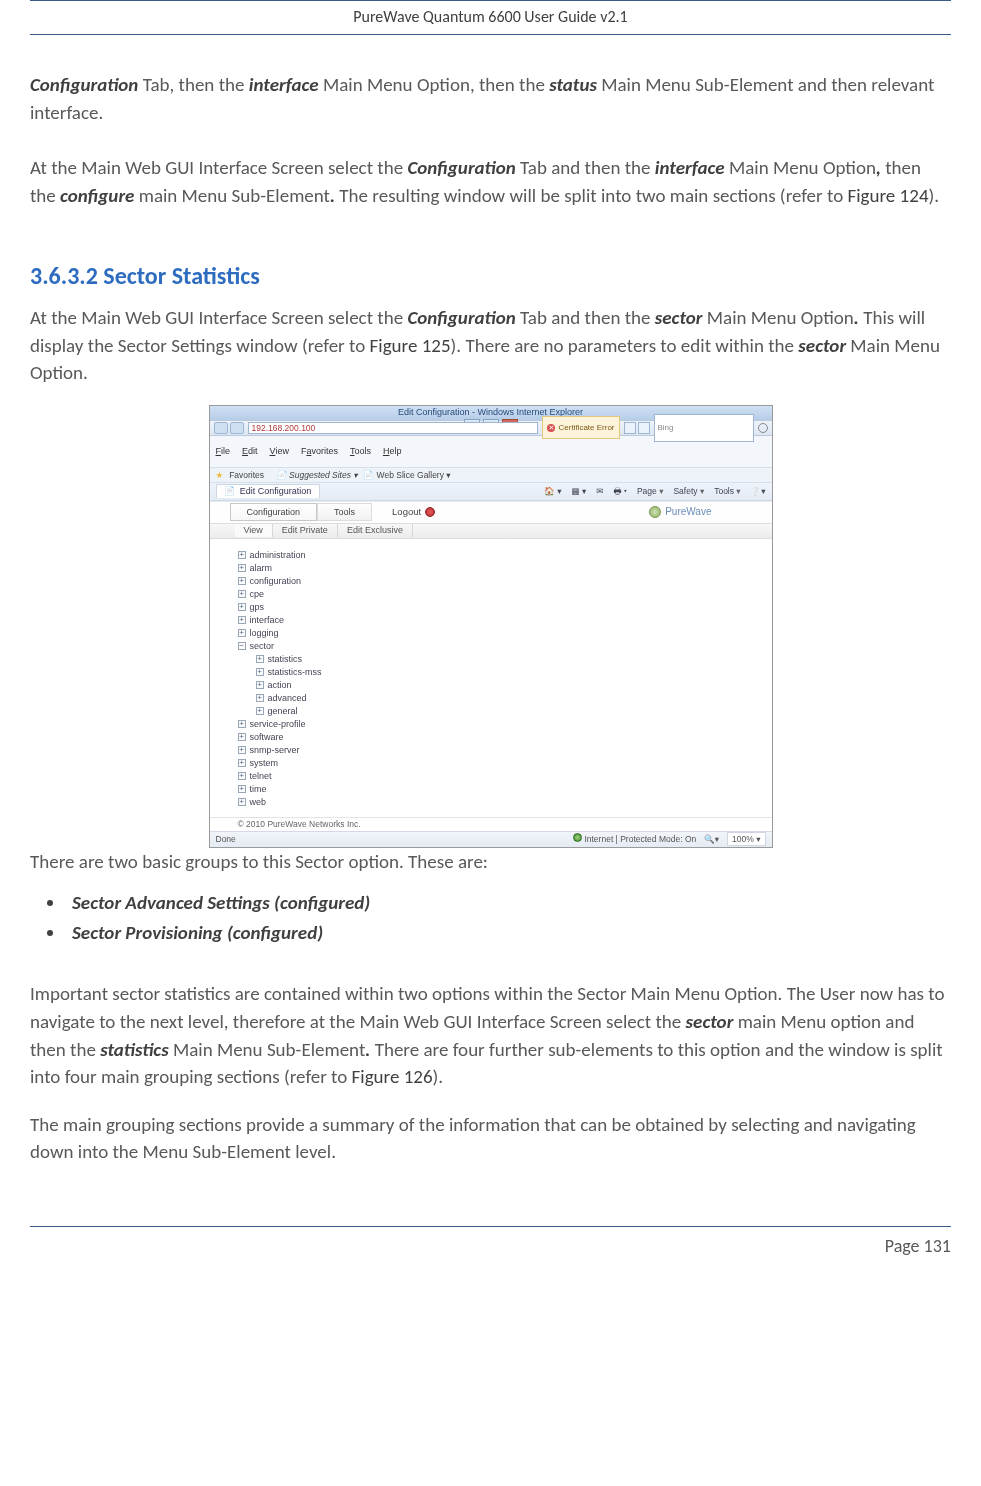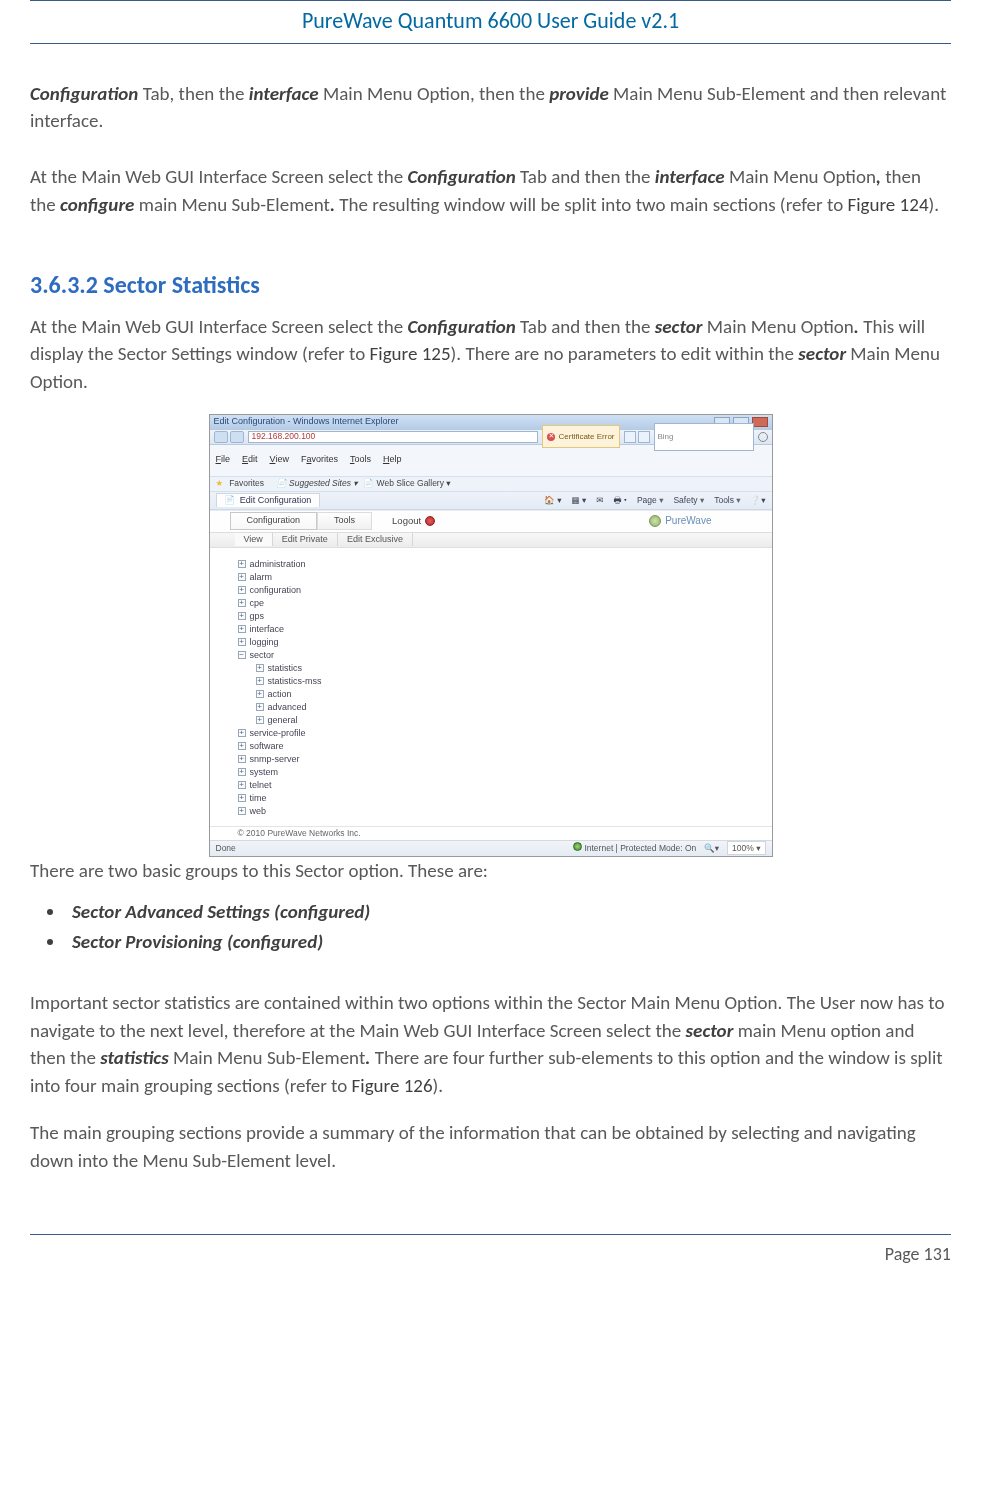--- a/index.html
+++ b/index.html
@@ -14,22 +14,22 @@
     }
     .page {
       padding: 0 30px 30px 30px;
     }
     .header {
       text-align: center;
       padding: 4px 0 6px 0;
       border-top: 1px solid #3a5a8a;
       border-bottom: 1px solid #3a5a8a;
       margin-bottom: 36px;
-      color: #0369a1;
-      font-size: 22px;
+      color: #404040;
+      font-size: 16px;
     }
     .footer {
       text-align: right;
       border-top: 1px solid #3a5a8a;
       padding-top: 6px;
       margin-top: 60px;
       color: #595959;
       font-size: 18px;
     }
     .para { margin-bottom: 28px; }
@@ -70,20 +70,21 @@
       color: #333;
       background: #e9eef6;
     }
     .winbar {
       display: flex; align-items: center; justify-content: space-between;
       height: 14px;
       background: linear-gradient(#cfe0f3, #b6cde8);
       padding: 0 4px;
       font-size: 9px;
       color: #284a7a;
+      flex-direction: column;
     }
     .winbtns { display: flex; gap: 3px; }
     .wbtn { width: 16px; height: 10px; background: #dbe6f3; border: 1px solid #8aa4c3; }
     .wbtn.close { background: #d06a58; border-color: #a24a3a; }
     .addrbar {
       display: flex; align-items: center; gap: 4px;
       height: 16px; padding: 0 4px;
       background: linear-gradient(#eef3fa, #dce6f2);
       border-top: 1px solid #bcc9da; border-bottom: 1px solid #bcc9da;
     }
@@ -136,21 +137,21 @@
   </style>
 </head>
 <body>
 
 <div class="page">
   <div class="header">
     <span>PureWave Quantum 6600 User Guide v2.1</span>
   </div>
 
   <p class="para">
-    <span class="bi">Configuration</span><span> Tab, then the </span><span class="bi">interface</span><span> Main Menu Option, then the </span><span class="bi">provide</span><span> Main Menu Sub-Element and then relevant interface.</span>
+    <span class="bi">Configuration</span><span> Tab, then the </span><span class="bi">interface</span><span> Main Menu Option, then the </span><span class="bi">status</span><span> Main Menu Sub-Element and then relevant interface.</span>
   </p>
 
   <p class="para">
     <span>At the Main Web GUI Interface Screen select the </span><span class="bi">Configuration</span><span> Tab and then the </span><span class="bi">interface</span><span> Main Menu Option</span><span class="bi">,</span><span> then the </span><span class="bi">configure</span><span> main Menu Sub-Element</span><span class="bi">.</span><span> The resulting window will be split into two main sections (refer to </span><span class="figlink">Figure 124</span><span>).</span>
   </p>
 
   <h2 class="section">3.6.3.2 Sector Statistics</h2>
 
   <p class="para" style="margin-bottom:18px;">
     <span>At the Main Web GUI Interface Screen select the </span><span class="bi">Configuration</span><span> Tab and then the </span><span class="bi">sector</span><span> Main Menu Option</span><span class="bi">.</span><span> This will display the Sector Settings window (refer to </span><span class="figlink">Figure 125</span><span>). There are no parameters to edit within the </span><span class="bi">sector</span><span> Main Menu Option.</span>

